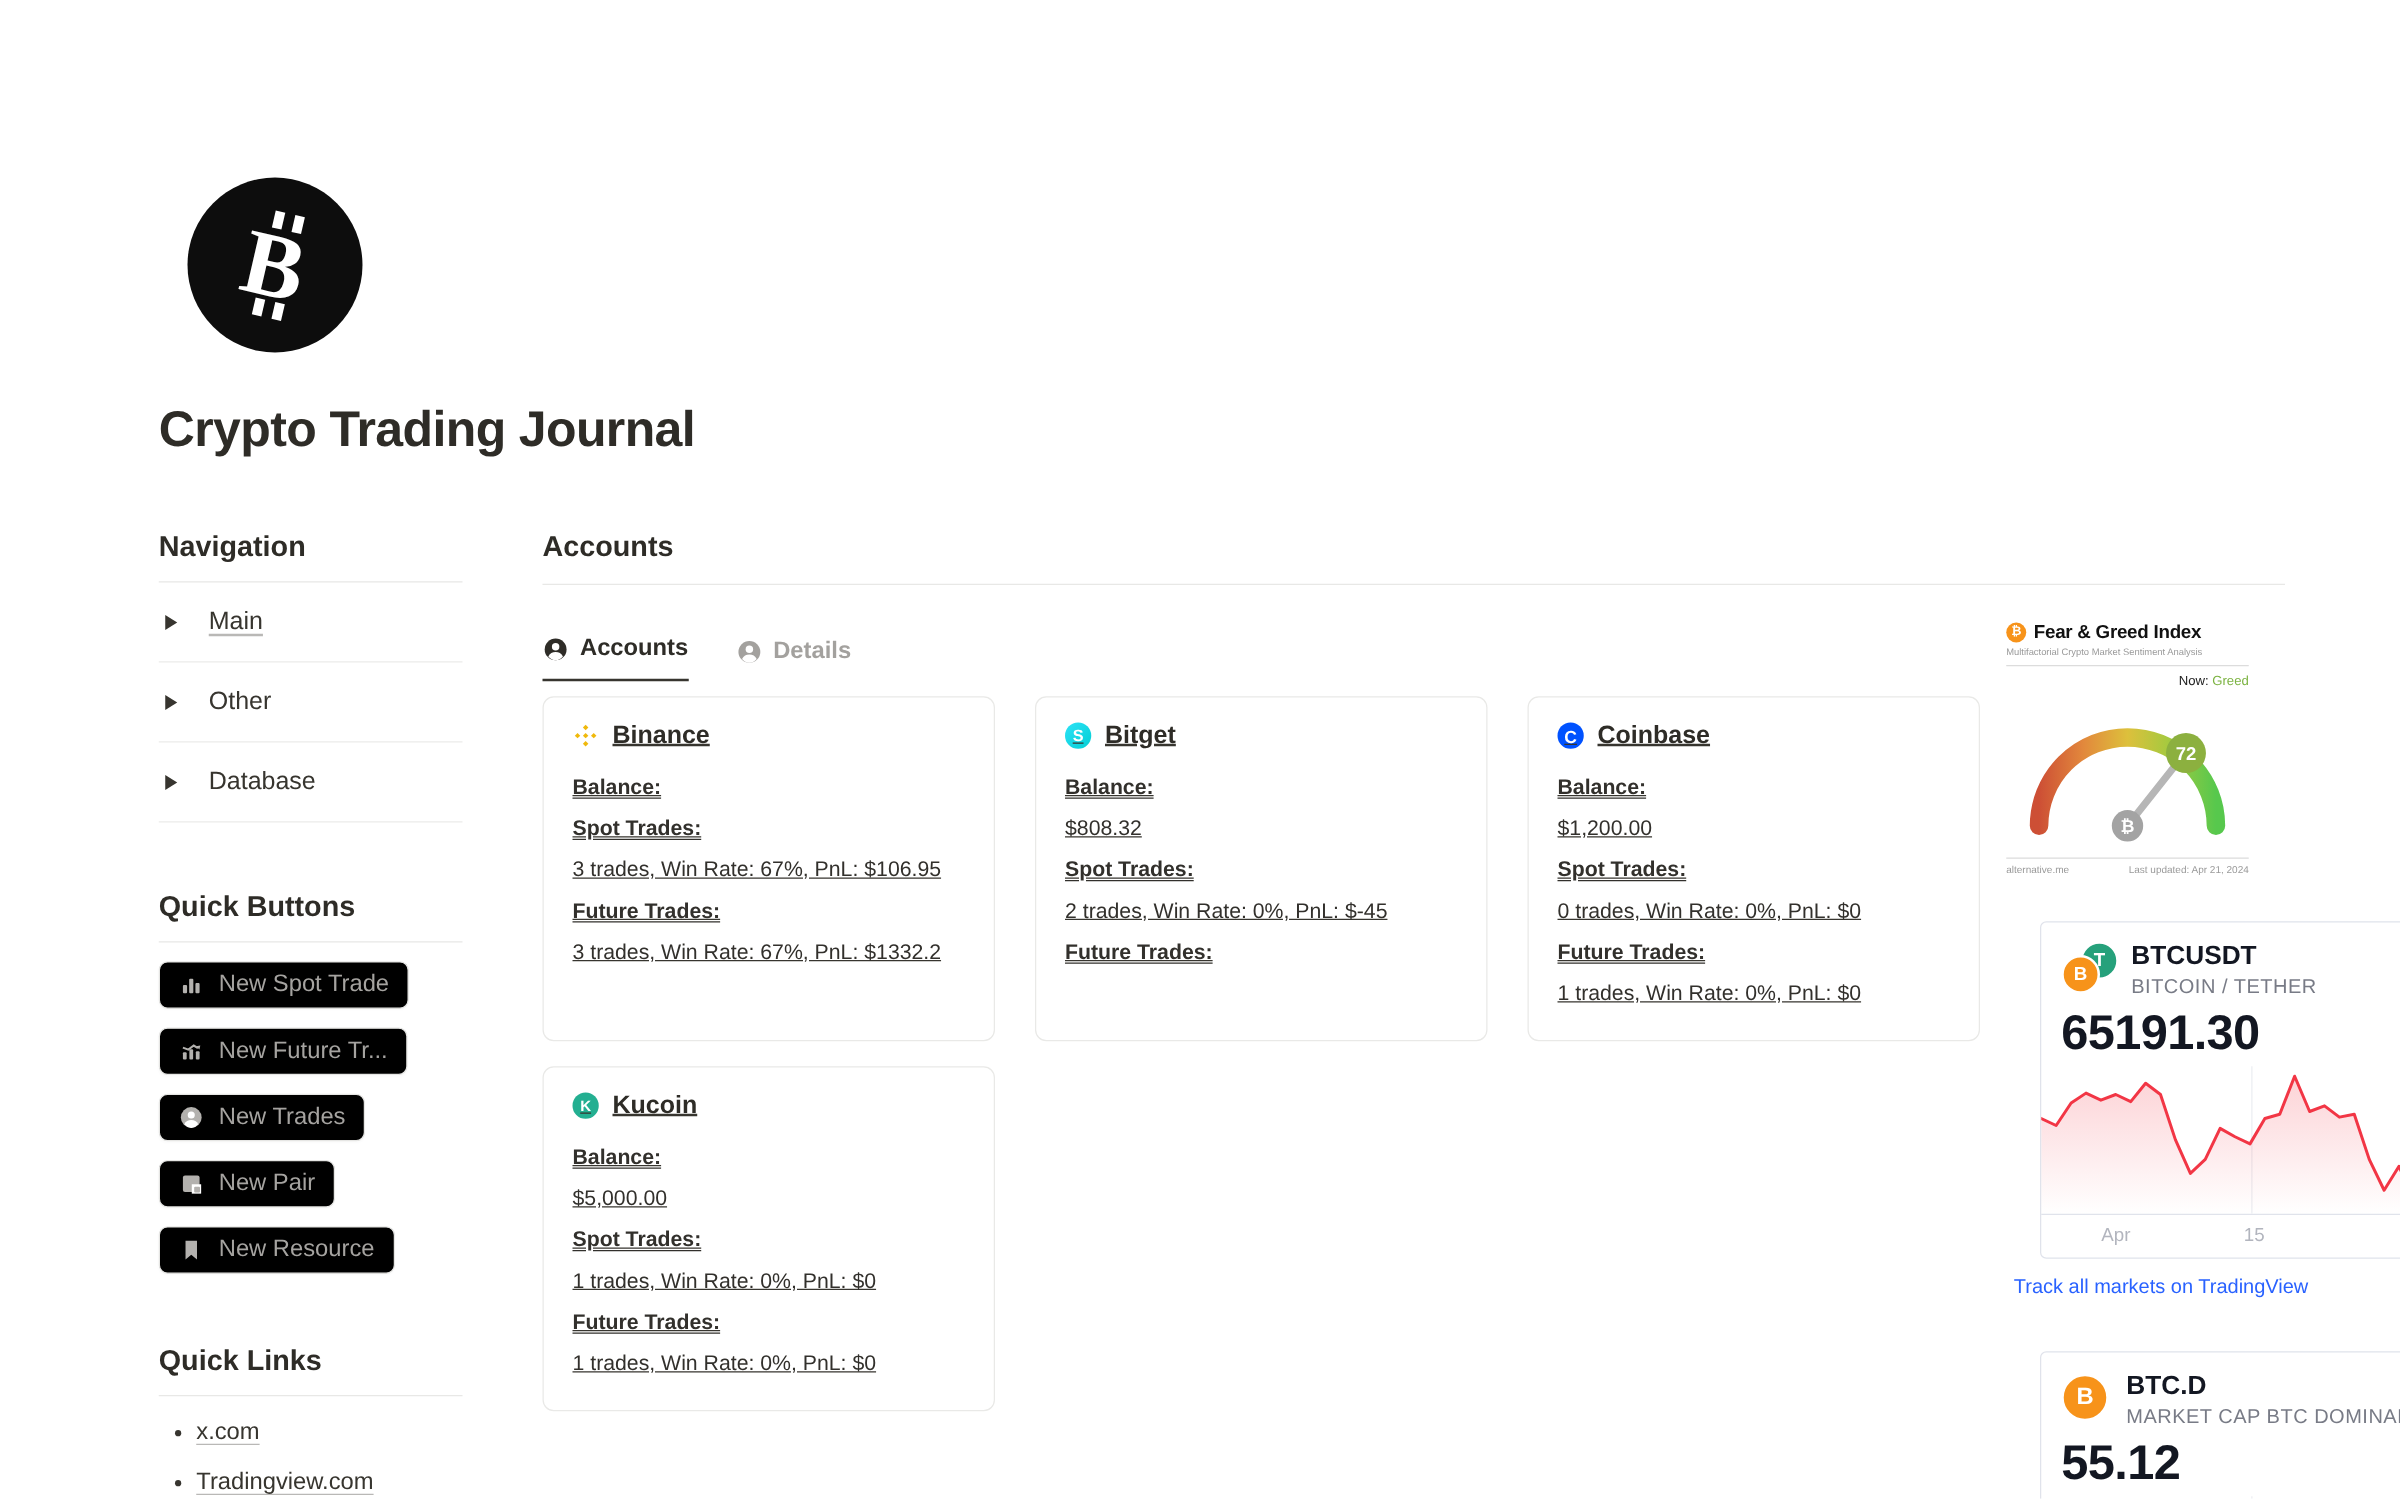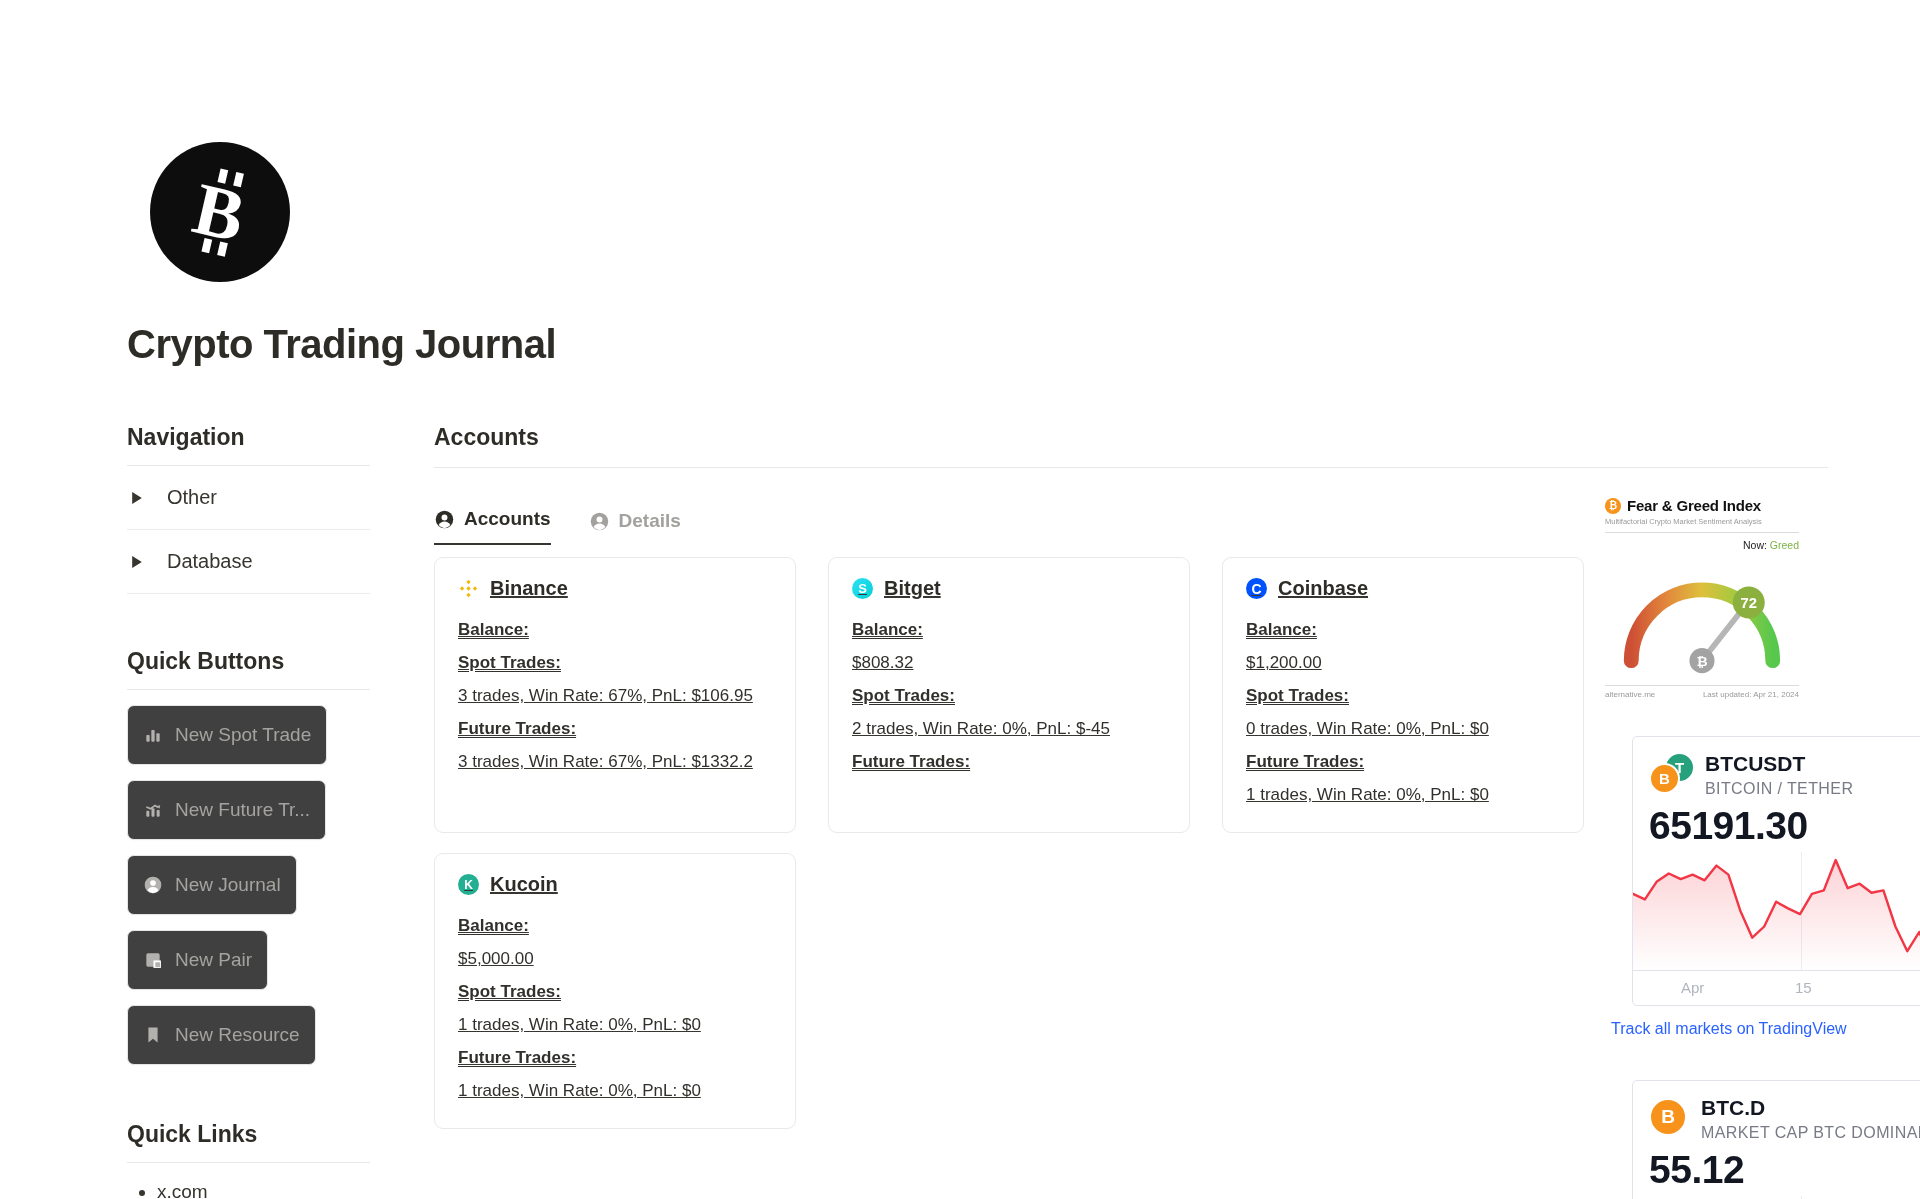--- a/index.html
+++ b/index.html
@@ -13,21 +13,21 @@
 
   
   .sidebar{position:absolute;left:127px;top:424px;width:243px;}
   .h3{font-size:23px;font-weight:700;color:#2e2c27;padding-bottom:14px;border-bottom:1px solid #e8e8e6;}
   .navrow{display:flex;align-items:center;gap:24px;padding:20px 4px;border-bottom:1px solid #ececea;}
   .navrow:last-of-type{border-bottom:none;}
   .tri{width:12px;height:12px;color:#37352f;flex:0 0 auto;cursor:pointer;}
   .navlabel{font-size:20px;color:#37352f;}
   .ul{text-decoration:underline;text-decoration-color:rgba(55,53,47,.35);text-underline-offset:4px;}
   .qb-head{margin-top:54px;}
-  .qbtn{display:inline-flex;align-items:center;gap:12px;margin-top:15px;padding:18px 15px;border:1px solid #e6e6e4;border-radius:7px;background:#404040;font-size:19px;color:#a5a3a0;box-shadow:0 1px 2px rgba(15,15,15,.02);cursor:pointer;white-space:nowrap;}
+  .qbtn{display:inline-flex;align-items:center;gap:12px;margin-top:15px;padding:7px 15px;border:1px solid #e6e6e4;border-radius:7px;background:#000000;font-size:19px;color:#a5a3a0;box-shadow:0 1px 2px rgba(15,15,15,.02);cursor:pointer;white-space:nowrap;}
   .qbtn svg{width:20px;height:20px;color:#b3b1ae;}
   .qbtn-wrap{display:flex;flex-direction:column;align-items:flex-start;}
   .ql-head{margin-top:56px;}
   .ql-list{margin:8px 0 0;padding-left:30px;}
   .ql-list li{margin-top:18px;font-size:19px;color:#37352f;}
   .ql-list a{color:#37352f;text-decoration:underline;text-decoration-color:rgba(55,53,47,.35);text-underline-offset:4px;cursor:pointer;}
 
   
   .main{position:absolute;left:434px;top:424px;width:1126px;}
   .main .h3{border-bottom:none;padding-bottom:0;}
@@ -94,20 +94,26 @@
   </div>
   <div class="page-title">Crypto Trading Journal</div>
 
   <div class="sidebar">
     <div class="h3">Navigation</div>
 
     <div class="navrow">
       <svg class="tri" viewBox="0 0 10 10">
           <path d="M1 0l8 5-8 5z" fill="#37352f"></path>
         </svg>
+      <span class="navlabel ul">Main</span>
+    </div>
+    <div class="navrow">
+      <svg class="tri" viewBox="0 0 10 10">
+          <path d="M1 0l8 5-8 5z" fill="#37352f"></path>
+        </svg>
       <span class="navlabel">Other</span>
     </div>
     <div class="navrow">
       <svg class="tri" viewBox="0 0 10 10">
           <path d="M1 0l8 5-8 5z" fill="#37352f"></path>
         </svg>
       <span class="navlabel">Database</span>
     </div>
 
     <div class="h3 qb-head">Quick Buttons</div>
@@ -129,21 +135,21 @@
             <path d="M19.8 10.4l.9-4-4 .9z"></path>
           </svg>
         <span>New Future Tr...</span>
       </button>
       <button class="qbtn">
         <svg viewBox="0 0 24 24">
             <circle cx="12" cy="12" r="10" fill="currentColor"></circle>
             <circle cx="12" cy="9.6" r="3.4" fill="#fff"></circle>
             <path d="M5.3 18.4a7.6 7.6 0 0 1 13.4 0A9.94 9.94 0 0 1 12 22a9.94 9.94 0 0 1-6.7-3.6z" fill="#fff"></path>
           </svg>
-        <span>New Journal</span>
+        <span>New Trades</span>
       </button>
       <button class="qbtn">
         <svg viewBox="0 0 24 24" fill="currentColor">
             <rect x="4" y="4" width="16" height="16" rx="2"></rect>
             <rect x="12.5" y="12.5" width="9" height="9" fill="#fff"></rect>
             <rect x="14.8" y="14.8" width="5.6" height="5.6" rx="1"></rect>
           </svg>
         <span>New Pair</span>
       </button>
       <button class="qbtn">

